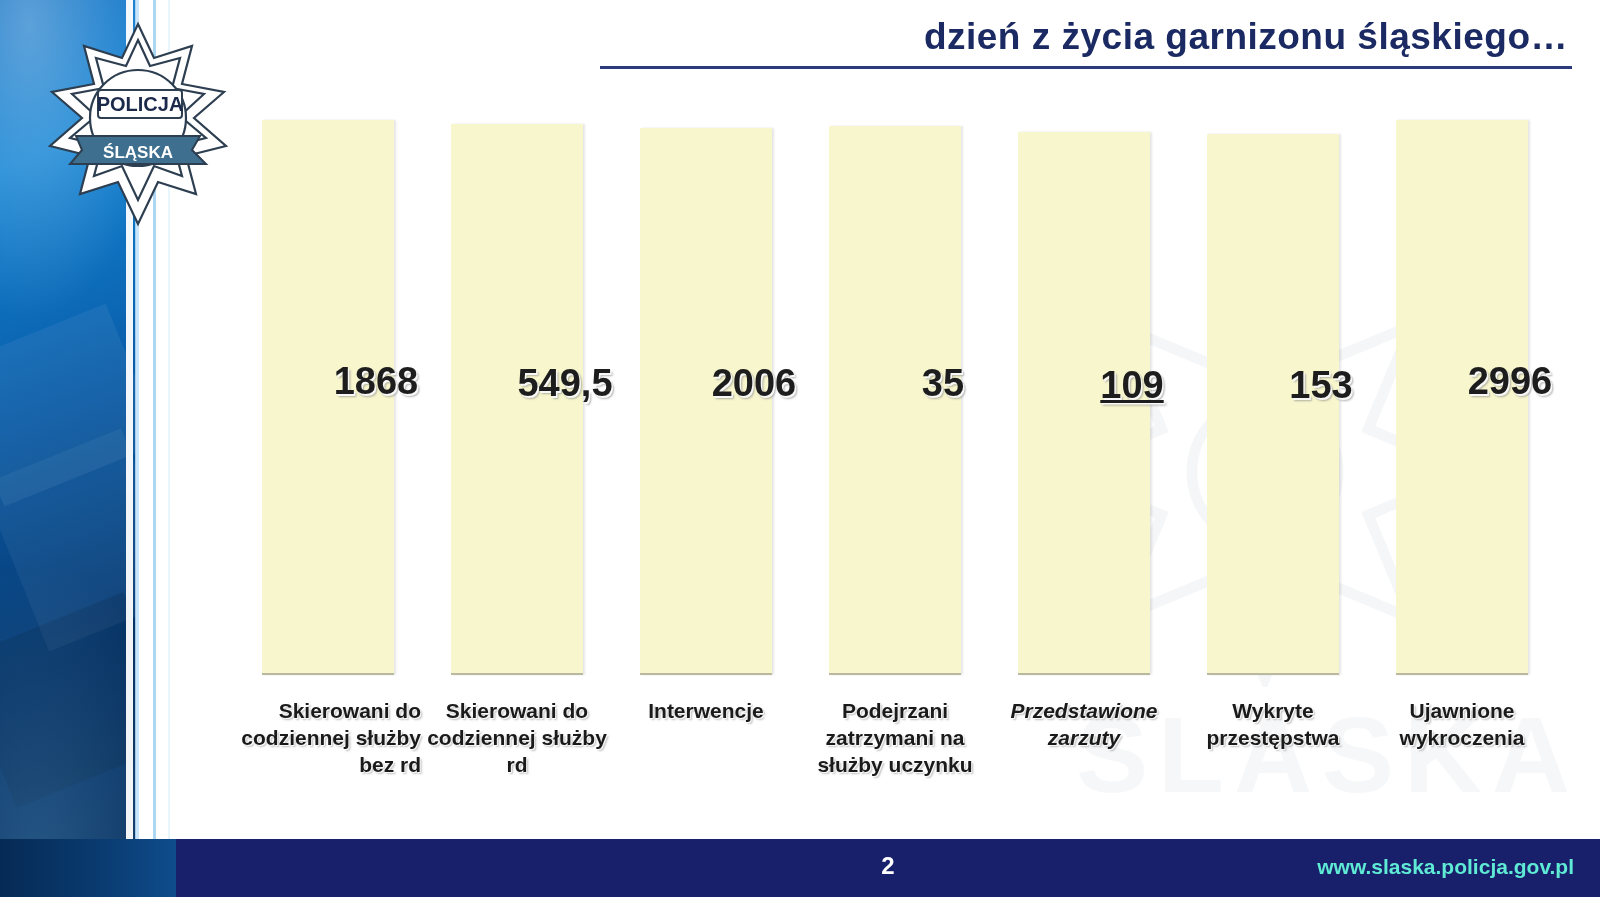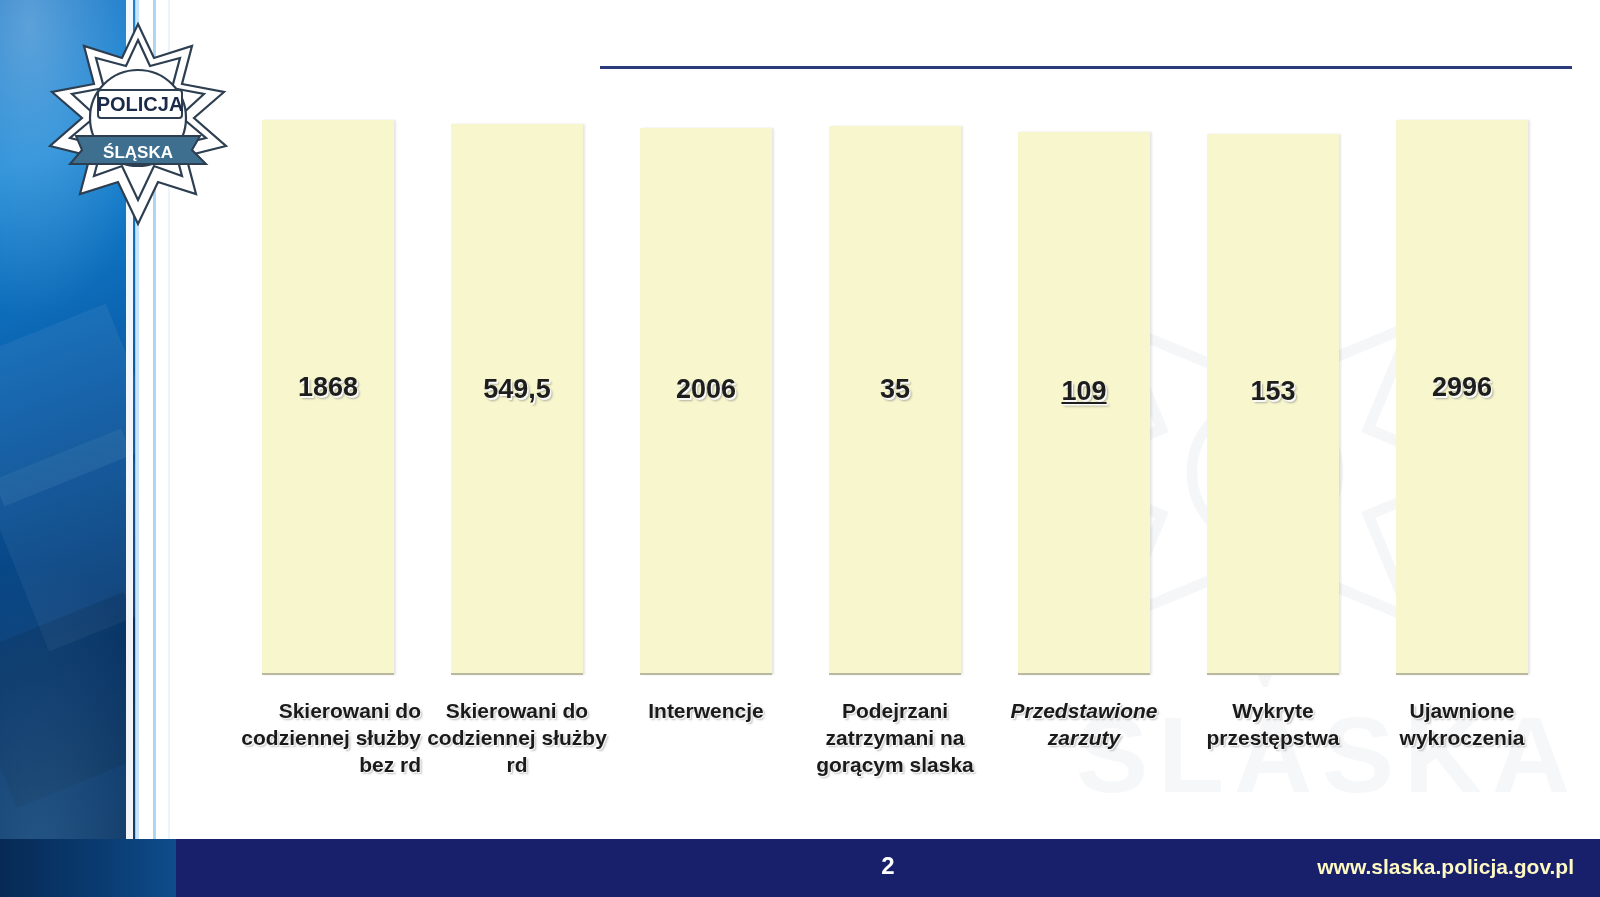--- a/index.html
+++ b/index.html
@@ -154,24 +154,25 @@
     width: 132px;
     background: #f7f6cd;
     border-bottom: 2px solid #b9b9a0;
     box-shadow: 2px 0 2px rgba(0,0,0,0.10);
   }
   .bar-value {
     position: absolute;
     left: 0;
     width: 132px;
     text-align: center;
-    font-size: 27px;
+    font-size: 38px;
     font-weight: bold;
     color: #1d1d1d;
     text-shadow: 1.5px 1.5px 0 rgba(255,255,255,0.9), 2.5px 2.5px 2px rgba(120,120,120,0.55);
+    padding-left: 48px;
   }
   .cat-label {
     position: absolute;
     top: 588px;
     width: 186px;
     text-align: center;
     font-size: 21px;
     font-weight: bold;
     color: #1a1a1a;
     line-height: 1.28;
@@ -196,21 +197,21 @@
     font-size: 24px;
     font-weight: bold;
     color: #ffffff;
   }
   .footer-url {
     position: absolute;
     right: 26px;
     top: 16px;
     font-size: 21px;
     font-weight: bold;
-    color: #fef9c3;
+    color: #5eead4;
   }
   .footer-left-fill {
     position: absolute;
     left: 0;
     bottom: 0;
     width: 176px;
     height: 58px;
     background: linear-gradient(90deg, #062a55 0%, #0a3c72 60%, #0f4c8c 100%);
   }
 
@@ -257,20 +258,21 @@
       <path d="M96 22 L108 48 L138 40 L130 70 L162 76 L138 98 L164 120 L132 128 L140 158 L112 148 L96 182
                L80 148 L52 158 L60 128 L28 120 L54 98 L30 76 L62 70 L54 40 L84 48 Z" fill="#ffffff"></path>
       <circle cx="96" cy="100" r="48" fill="#ffffff"></circle>
     </g>
     <rect x="56" y="72" width="84" height="28" rx="3" fill="#ffffff" stroke="#2c3e50" stroke-width="2"></rect>
     <text x="98" y="93" text-anchor="middle" font-family="Liberation Sans, sans-serif" font-size="20" font-weight="bold" fill="#1b2a4a">POLICJA</text>
     <path d="M34 118 L158 118 L150 132 L164 146 L28 146 L40 132 Z" fill="#3f6f8f" stroke="#2c3e50" stroke-width="2"></path>
     <text x="96" y="140" text-anchor="middle" font-family="Liberation Sans, sans-serif" font-size="17" font-weight="bold" fill="#ffffff">ŚLĄSKA</text>
   </svg>
 
+  <div class="header-title">dzień z życia garnizonu śląskiego…</div>
   <div class="header-rule"></div>
 
   <div class="chart">
     <div class="plot">
 
       <div class="col" style="left:30px;">
         <div class="bar" style="height:553px;"></div>
         <div class="bar-value" style="bottom:272px;">1868</div>
       </div>
 
@@ -302,21 +304,21 @@
       <div class="col" style="left:1164px;">
         <div class="bar" style="height:553px;"></div>
         <div class="bar-value" style="bottom:272px;">2996</div>
       </div>
 
     </div>
 
     <div class="cat-label" style="left:3px;text-align:right;">Skierowani do codziennej służby bez rd</div>
     <div class="cat-label" style="left:192px;">Skierowani do codziennej służby rd</div>
     <div class="cat-label" style="left:381px;">Interwencje</div>
-    <div class="cat-label" style="left:570px;">Podejrzani zatrzymani na gorącym slaska</div>
+    <div class="cat-label" style="left:570px;">Podejrzani zatrzymani na służby uczynku</div>
     <div class="cat-label" style="left:759px;font-style:italic;">Przedstawione zarzuty</div>
     <div class="cat-label" style="left:948px;">Wykryte przestępstwa</div>
     <div class="cat-label" style="left:1137px;">Ujawnione wykroczenia</div>
   </div>
 
   <div class="footer-left-fill"></div>
   <div class="footer">
     <div class="footer-page">2</div>
     <div class="footer-url">www.slaska.policja.gov.pl</div>
   </div>

